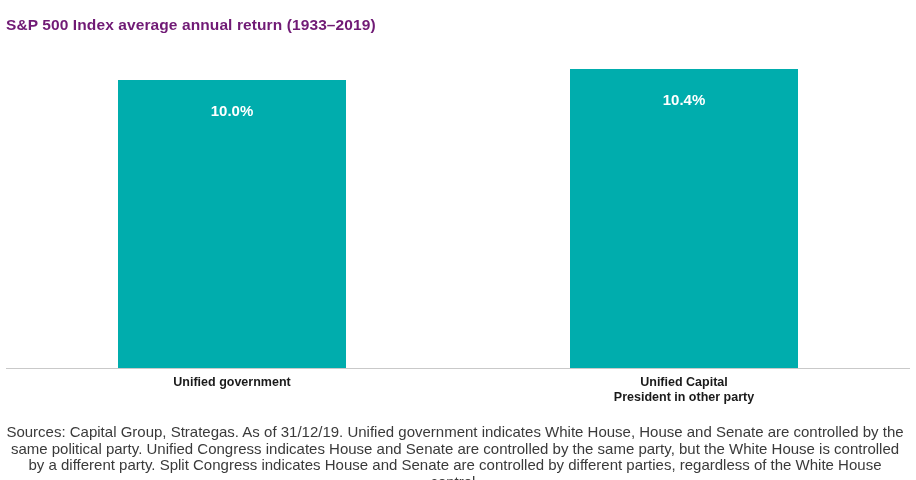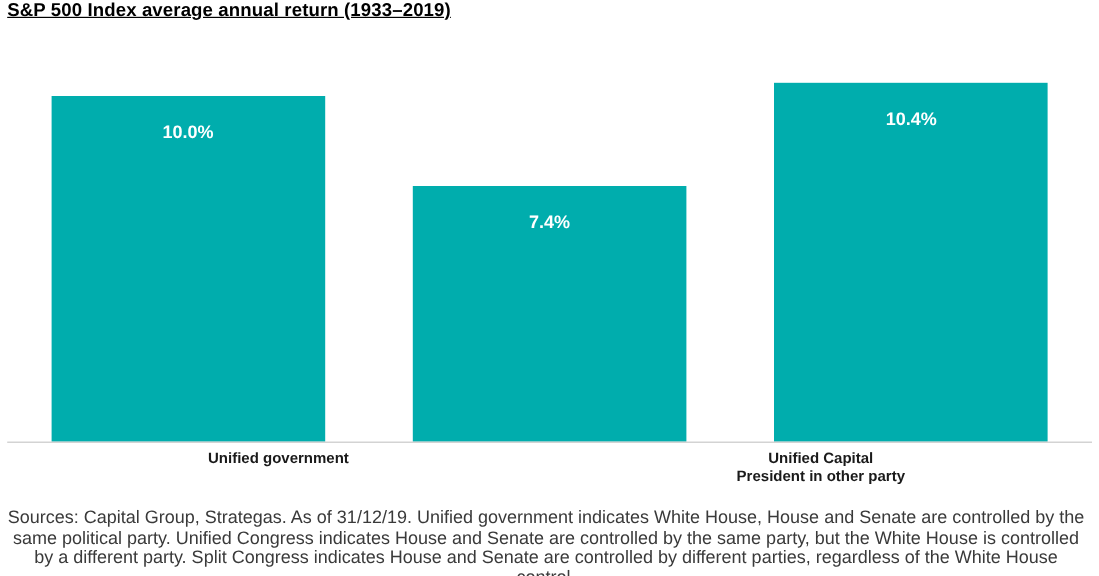--- a/index.html
+++ b/index.html
@@ -16,26 +16,25 @@
   }
   .page {
     position: relative;
     width: 916px;
     height: 480px;
     box-sizing: border-box;
   }
   .chart-title {
     position: absolute;
     left: 6px;
-    top: 0;
+    top: 16px;
     font-size: 15.5px;
     font-weight: bold;
     letter-spacing: 0.1px;
-    color: #000000;
-    text-decoration: underline;
+    color: #701a75;
   }
   .plot-area {
     position: absolute;
     left: 6px;
     top: 34px;
     width: 904px;
     height: 334px;
   }
   .bars {
     position: absolute;
@@ -117,25 +116,20 @@
 
   <div class="plot-area">
     <div class="bars">
 
       <div class="bar-slot">
         <div class="bar" style="height:86.2%">
           <span class="bar-label">10.0%</span>
         </div>
       </div>
 
-      <div class="bar-slot">
-        <div class="bar" style="height:63.8%">
-          <span class="bar-label">7.4%</span>
-        </div>
-      </div>
 
       <div class="bar-slot">
         <div class="bar" style="height:89.6%">
           <span class="bar-label">10.4%</span>
         </div>
       </div>
 
     </div>
   </div>
 

